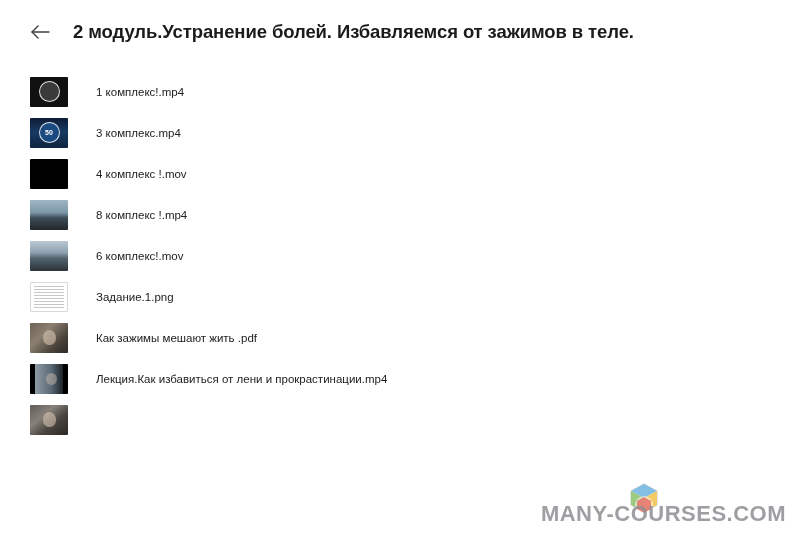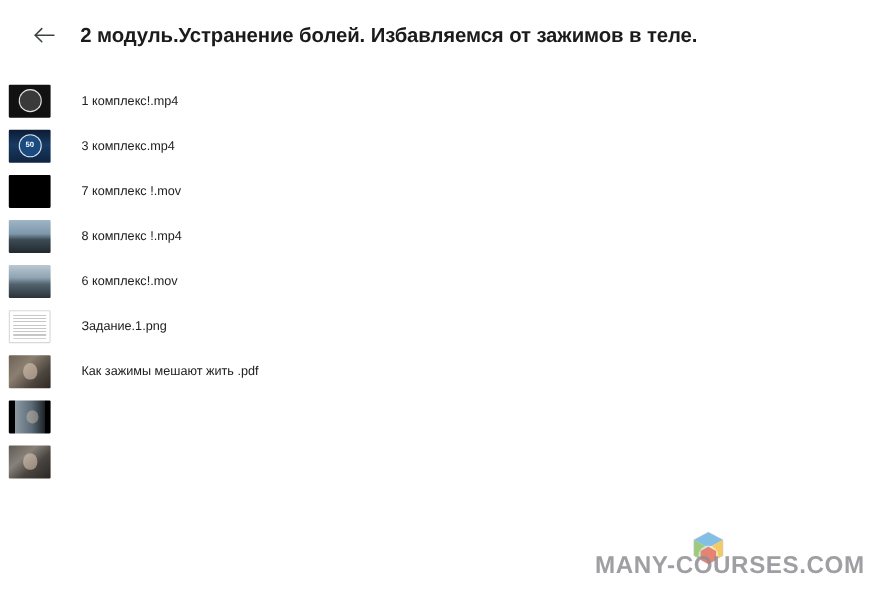--- a/index.html
+++ b/index.html
@@ -40,21 +40,21 @@
     font-weight: bold;
     color: #1b1b1b;
     margin-left: 20px;
     letter-spacing: -0.1px;
     white-space: nowrap;
   }
 
   
   .file-list {
     margin-top: 25px;
-    padding-left: 8px;
+    padding-left: 30px;
   }
   .file-row {
     display: flex;
     align-items: center;
     height: 41px;
     cursor: pointer;
   }
   .thumb {
     width: 38px;
     height: 30px;
@@ -219,21 +219,21 @@
     <div class="thumb tb-grad-blue">
       <div class="tb-circle-wrap">
           <div class="circ circ-blue">50</div>
         </div>
     </div>
     <div class="file-label">3 комплекс.mp4</div>
   </div>
 
   <div class="file-row">
     <div class="thumb tb-black"></div>
-    <div class="file-label">7 комплекс !.mov</div>
+    <div class="file-label">4 комплекс !.mov</div>
   </div>
 
   <div class="file-row">
     <div class="thumb tb-landscape"></div>
     <div class="file-label">8 комплекс !.mp4</div>
   </div>
 
   <div class="file-row">
     <div class="thumb tb-landscape2"></div>
     <div class="file-label">6 комплекс!.mov</div>
@@ -250,20 +250,21 @@
     <div class="thumb tb-portrait">
       <div class="face"></div>
     </div>
     <div class="file-label">Как зажимы мешают жить .pdf</div>
   </div>
 
   <div class="file-row">
     <div class="thumb tb-lecture">
       <div class="face2"></div>
     </div>
+    <div class="file-label">Лекция.Как избавиться от лени и прокрастинации.mp4</div>
   </div>
 
 
   <div class="file-row">
     <div class="thumb tb-portrait3">
       <div class="face"></div>
     </div>
   </div>
 
 </div>

